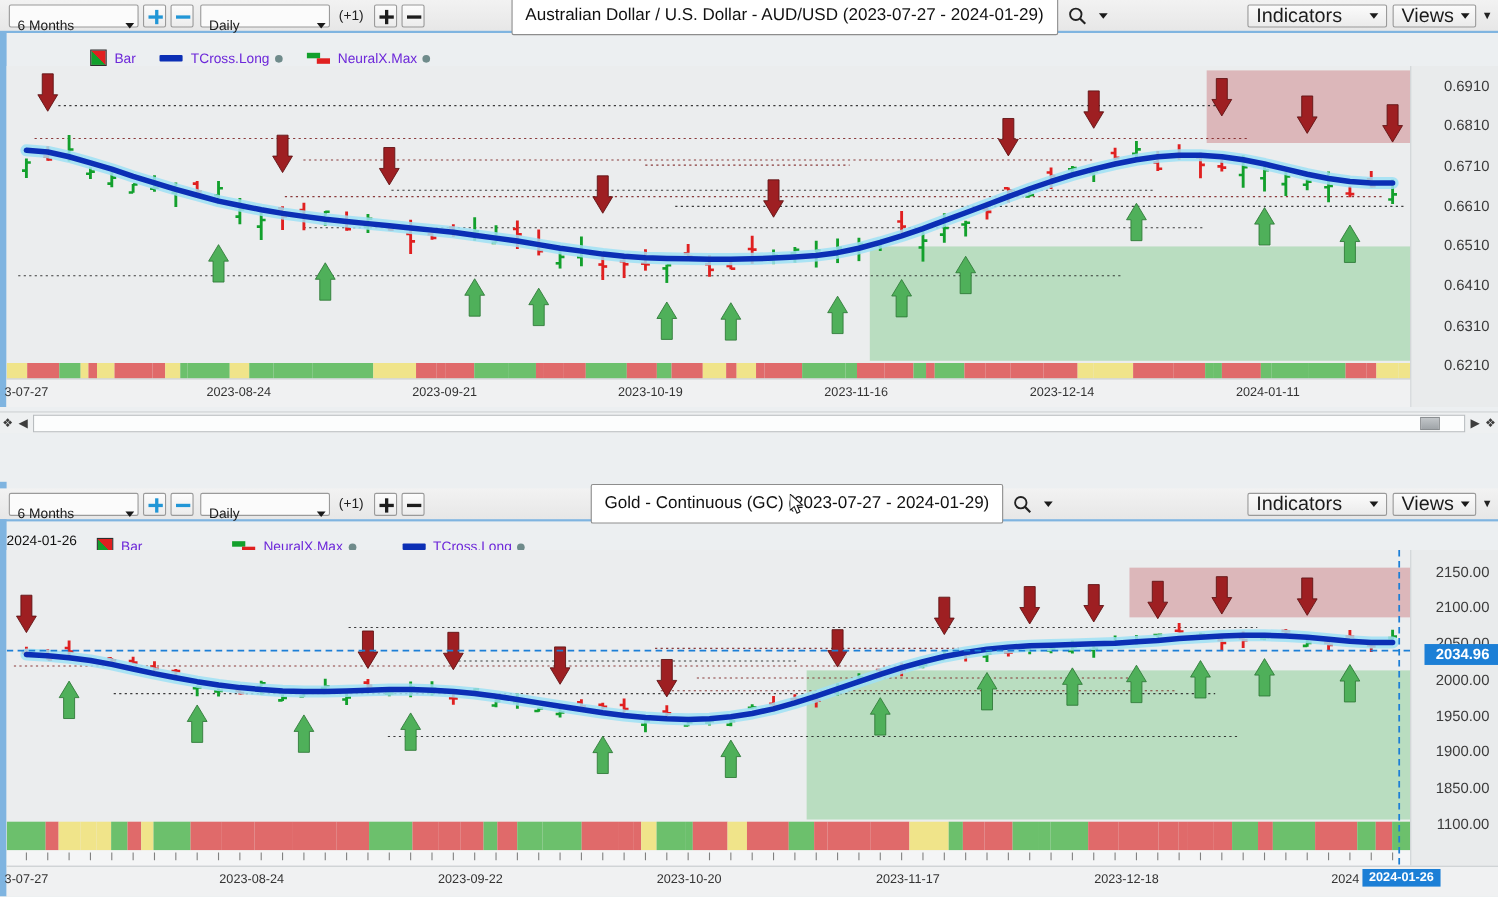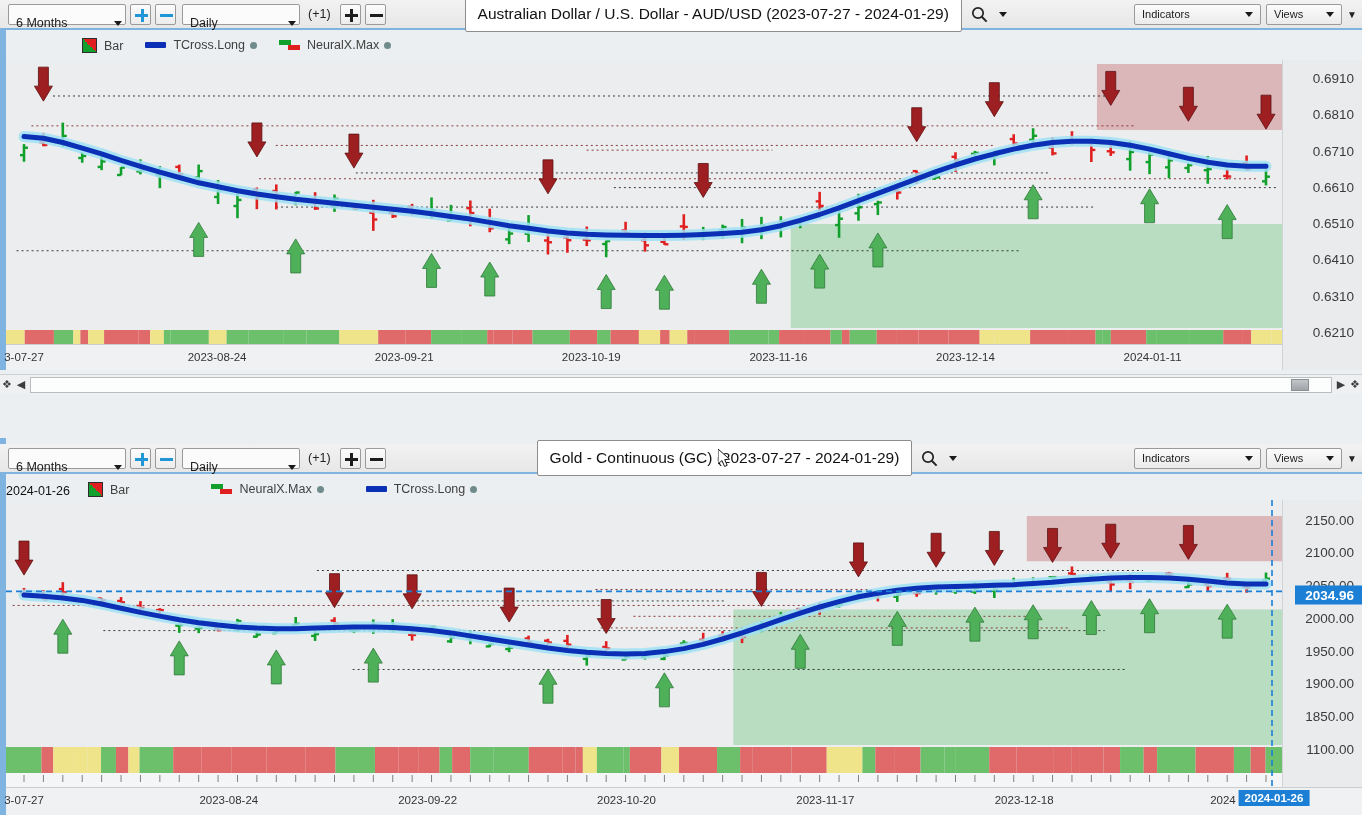--- a/index.html
+++ b/index.html
@@ -51,31 +51,31 @@
   .mag {
     margin-left: 9px; display: flex; align-items: center; gap: 5px;
   }
   .mag svg { display: block; }
 
   .right-group { margin-left: auto; display: flex; align-items: center; padding-right: 3px; }
   .viewsbtn {
     height: 21px; border: 1px solid #9a9a9a; border-radius: 2px;
     background: linear-gradient(#fbfbfb,#ebebeb);
     display: flex; align-items: center; padding: 0 7px;
-    font-size: 11px; color: #1b1b1b; margin-left: 5px;
+    font-size: 18px; color: #1b1b1b; margin-left: 5px;
   }
   .tinybtn {
     width: 14px; height: 20px; margin-left: 3px;
     font-size: 10px; color:#222; display:flex; align-items:center; justify-content:center;
   }
 
   
   .legend {
-    position: absolute; height: 22px; display: flex; align-items: flex-start;
-    font-size: 12.5px; color: #404040; gap: 0;
+    position: absolute; height: 22px; display: flex; align-items: flex-end;
+    font-size: 12.5px; color: #6d28d9; gap: 0;
   }
   .leg-item { display: flex; align-items: center; margin-right: 22px; }
   .leg-bar {
     width: 15px; height: 15px; margin-right: 7px;
     background: linear-gradient(45deg,#12a02c 0 50%, #e02020 50% 100%);
     border: 1px solid #2d2d2d;
   }
   .leg-line { width: 21px; height: 6px; background: #0b2fb5; margin-right: 7px; border-radius:1px;}
   .leg-neural { width: 21px; height: 10px; margin-right: 7px; position: relative; }
   .leg-neural .a { position:absolute; left:0; top:0; width:12px; height:5px; background:#12a02c;}

